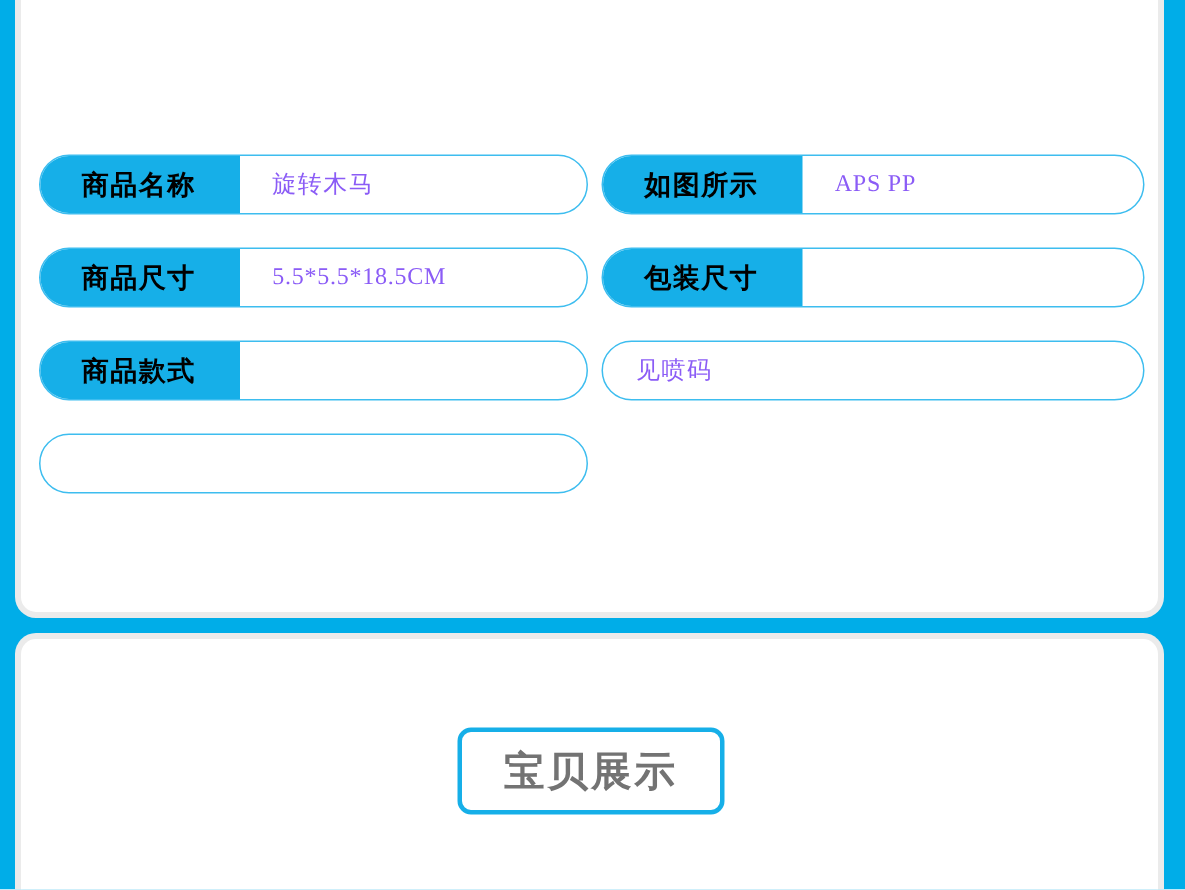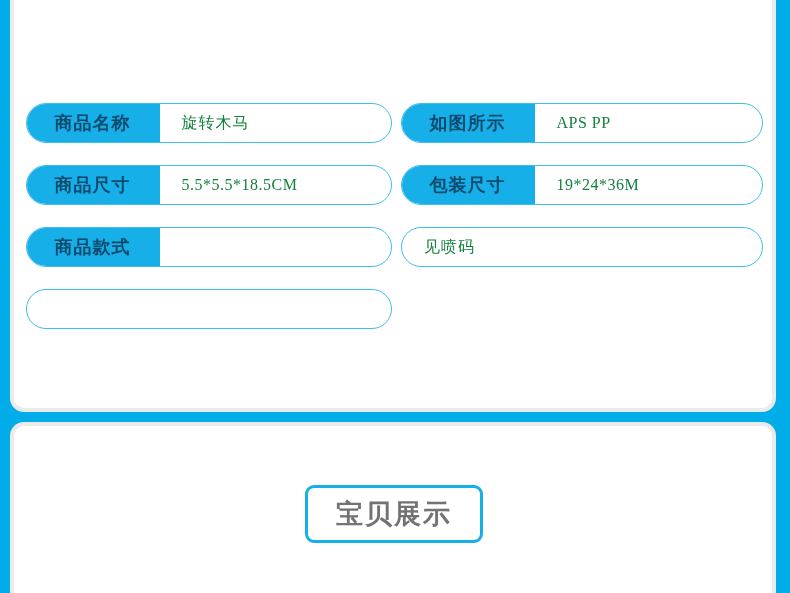--- a/index.html
+++ b/index.html
@@ -85,21 +85,21 @@
     border: 1.5px solid #3dbdef;
     border-radius: 20px;
     background: #ffffff;
     box-sizing: border-box;
     overflow: hidden;
   }
   .spec-label {
     flex: 0 0 auto;
     width: 134px;
     background: #16AFE8;
-    color: #0c4a6e;
+    color: #000000;
     font-size: 18px;
     font-weight: bold;
     display: flex;
     align-items: center;
     justify-content: center;
     letter-spacing: 1px;
     margin: -1.5px 0 -1.5px -1.5px;
     border-radius: 20px 0 0 20px;
     height: 40px;
     box-sizing: border-box;
@@ -108,21 +108,21 @@
     letter-spacing: 7px;
     text-indent: 7px;
   }
   .spec-value {
     flex: 1 1 auto;
     display: flex;
     align-items: center;
     padding-left: 22px;
     font-family: "Liberation Serif", "DejaVu Serif", serif;
     font-size: 16px;
-    color: #15803d;
+    color: #8b5cf6;
     letter-spacing: 0.5px;
     white-space: nowrap;
   }
   .spec-value.cjk {
     font-family: "Liberation Sans", "DejaVu Sans", sans-serif;
     font-size: 16px;
     letter-spacing: 1px;
   }
 
   
@@ -191,21 +191,20 @@
     <div class="spec-row col-right r0">
       <div class="spec-pill">
         <div class="spec-label">如图所示</div>
         <div class="spec-value">APS PP</div>
       </div>
     </div>
 
     <div class="spec-row col-right r1">
       <div class="spec-pill">
         <div class="spec-label">包装尺寸</div>
-        <div class="spec-value">19*24*36M</div>
       </div>
     </div>
 
     <div class="spec-row col-right r2">
       <div class="spec-pill">
         <div class="spec-value cjk">见喷码</div>
       </div>
     </div>
 
   </div>

